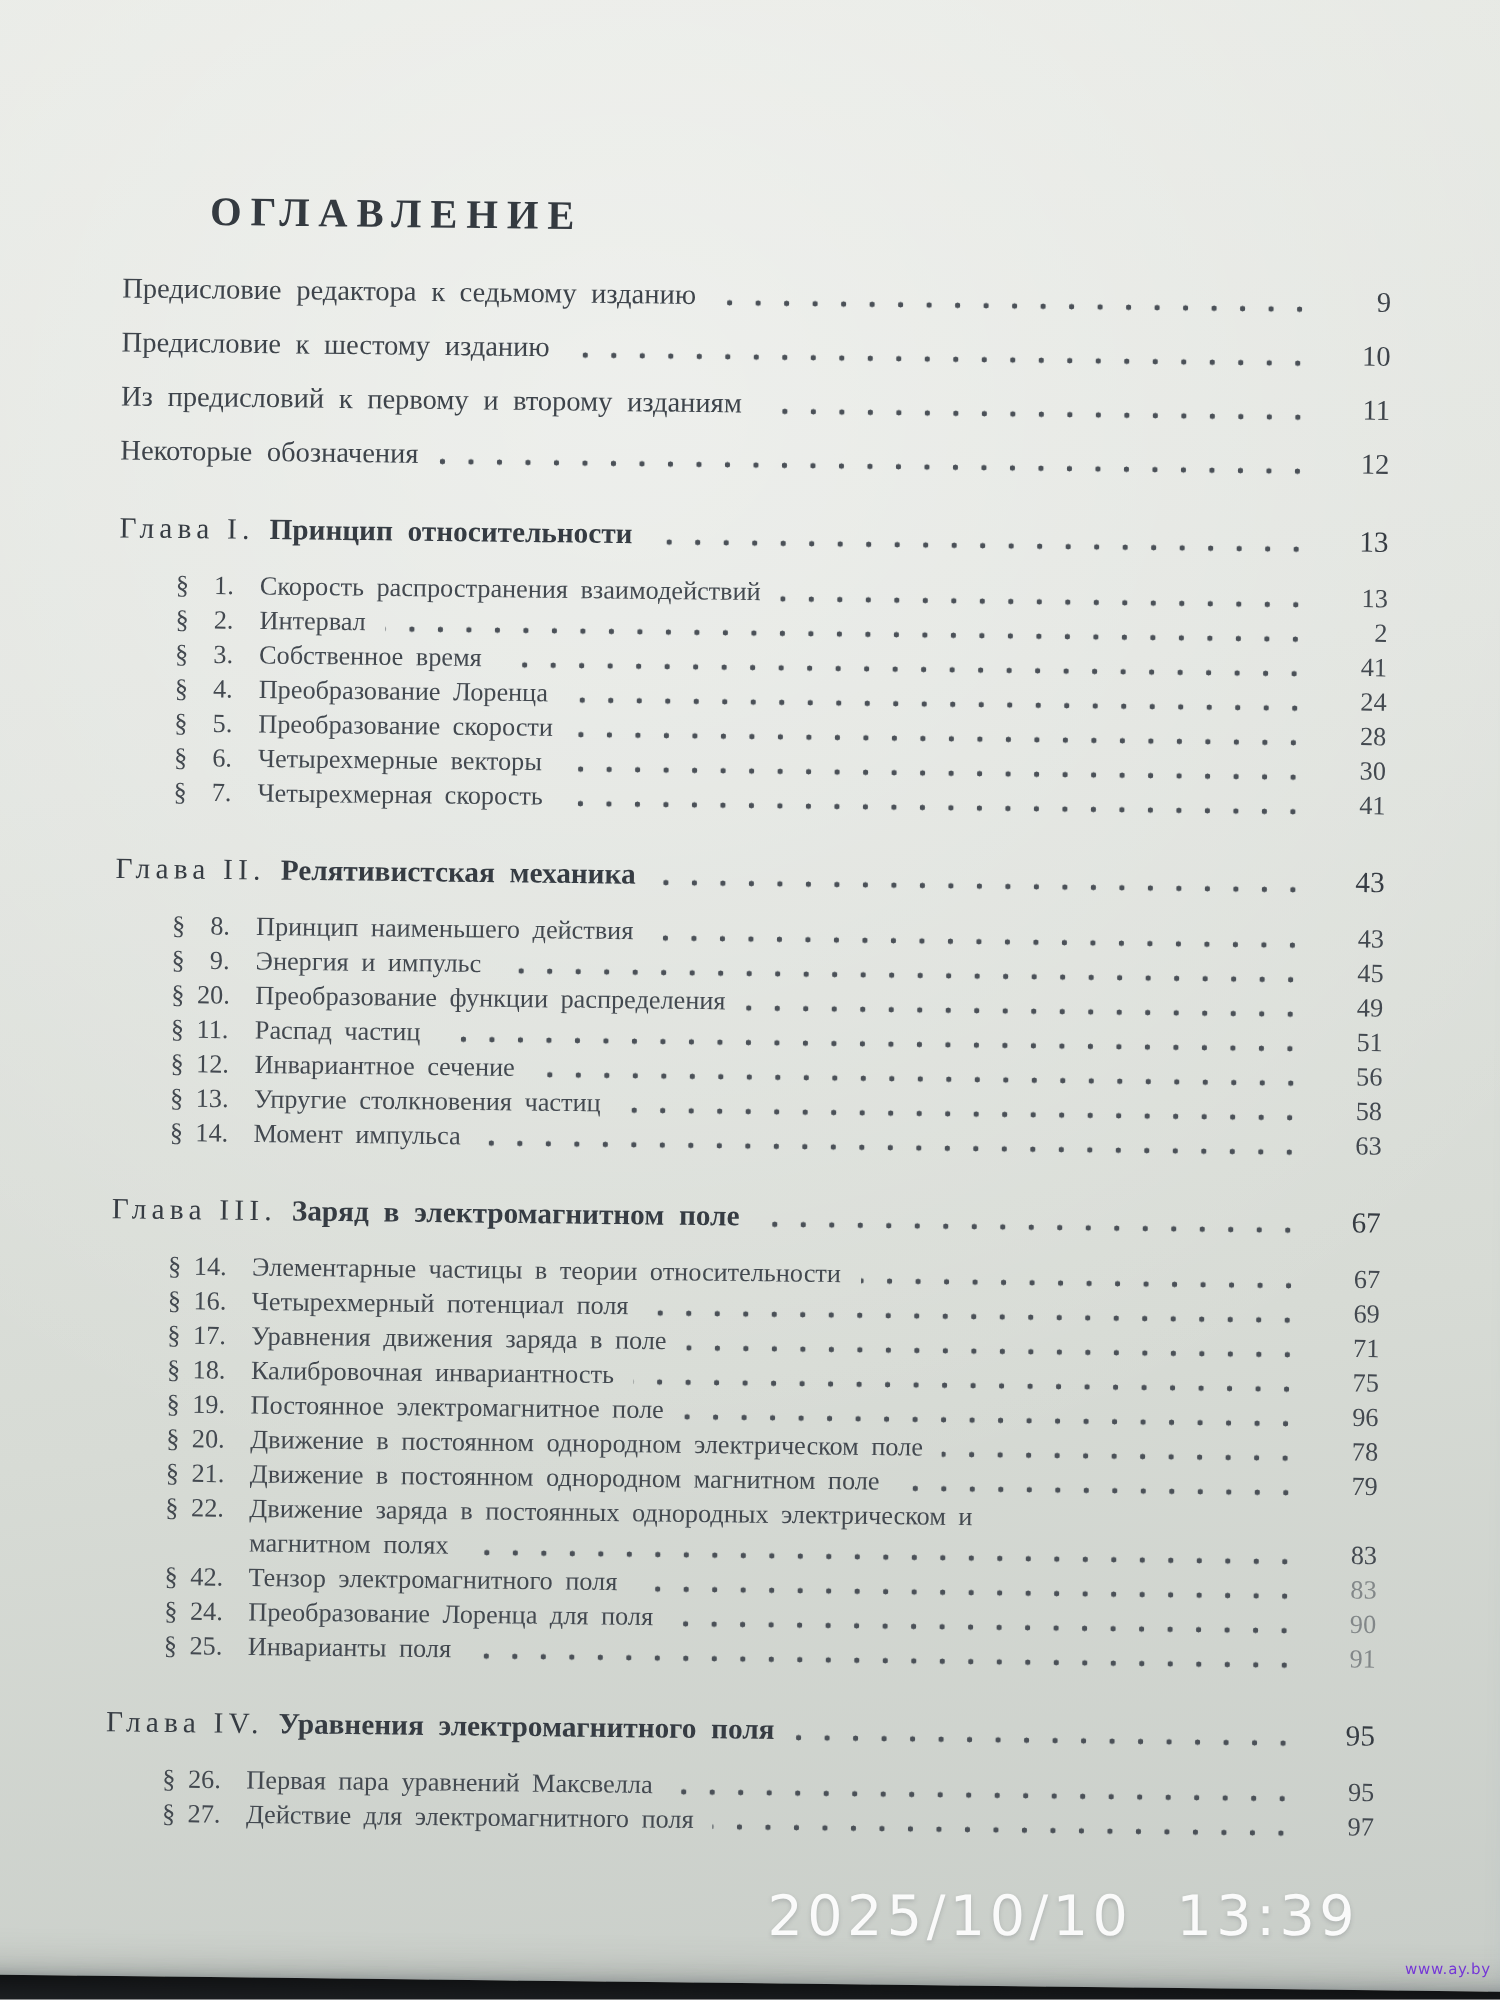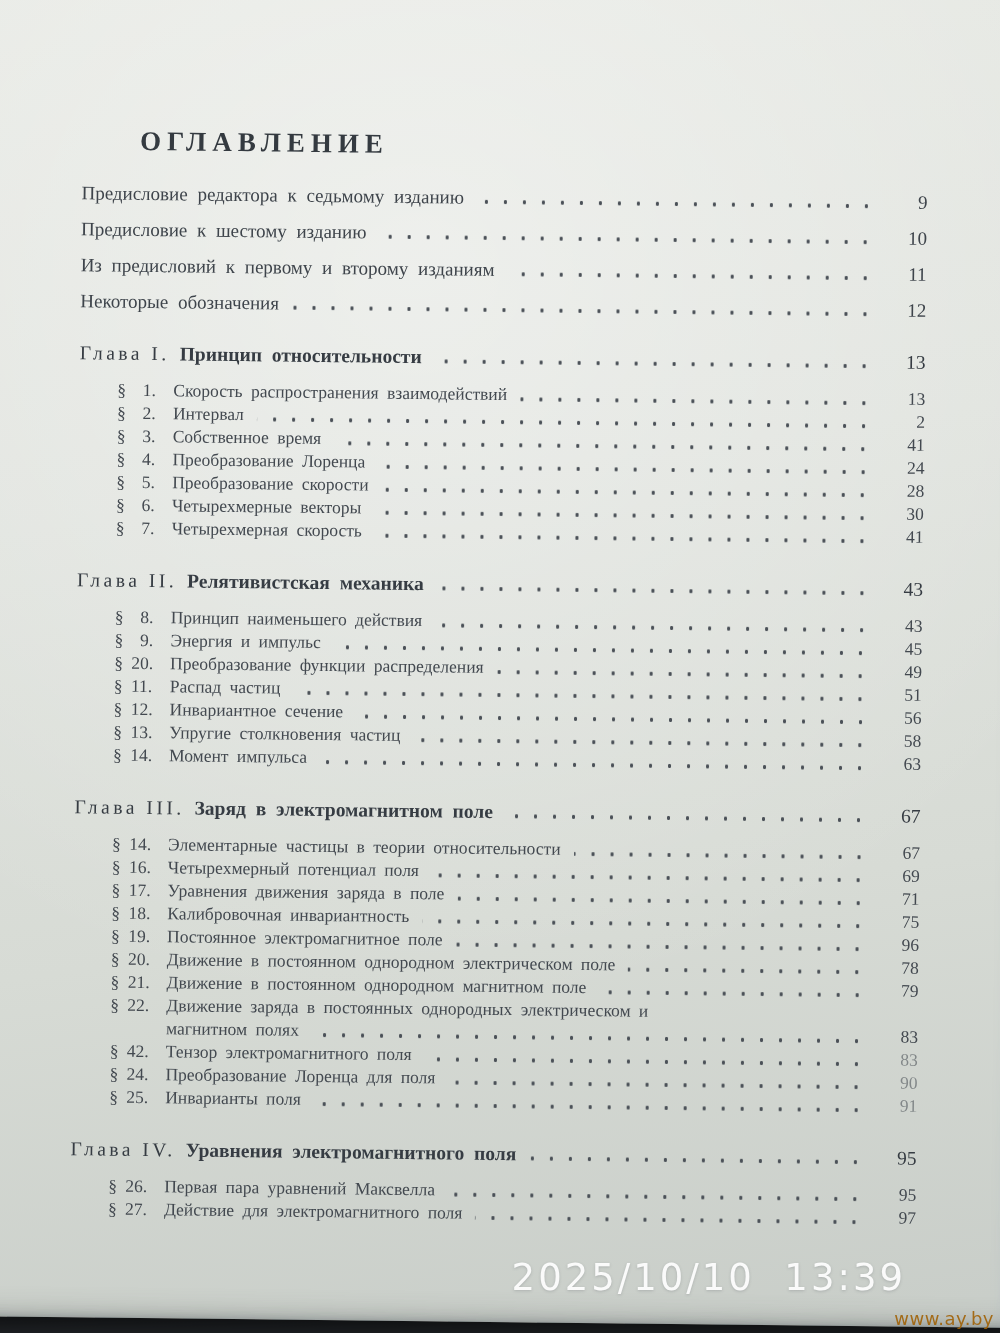--- a/index.html
+++ b/index.html
@@ -54,21 +54,21 @@
     position:absolute;right:94px;top:1256px;
     font-family:"DejaVu Sans","Liberation Sans",sans-serif;
     font-size:37px;letter-spacing:3px;white-space:pre;
     color:rgba(255,255,255,.93);
     text-shadow:0 1px 3px rgba(80,85,90,.25);
     text-align:right;
   }
   .watermark{
     position:absolute;right:6px;top:1308px;
     font-family:"DejaVu Sans","Liberation Sans",sans-serif;
-    font-size:18px;color:#a16207;opacity:.9;letter-spacing:.5px;
+    font-size:10px;color:#6d28d9;opacity:.9;letter-spacing:.5px;
   }
 </style>
 </head>
 <body>
 
 <div class="sheet">
   <div class="content">
 
     <h1 class="toc-title">ОГЛАВЛЕНИЕ</h1>
 

